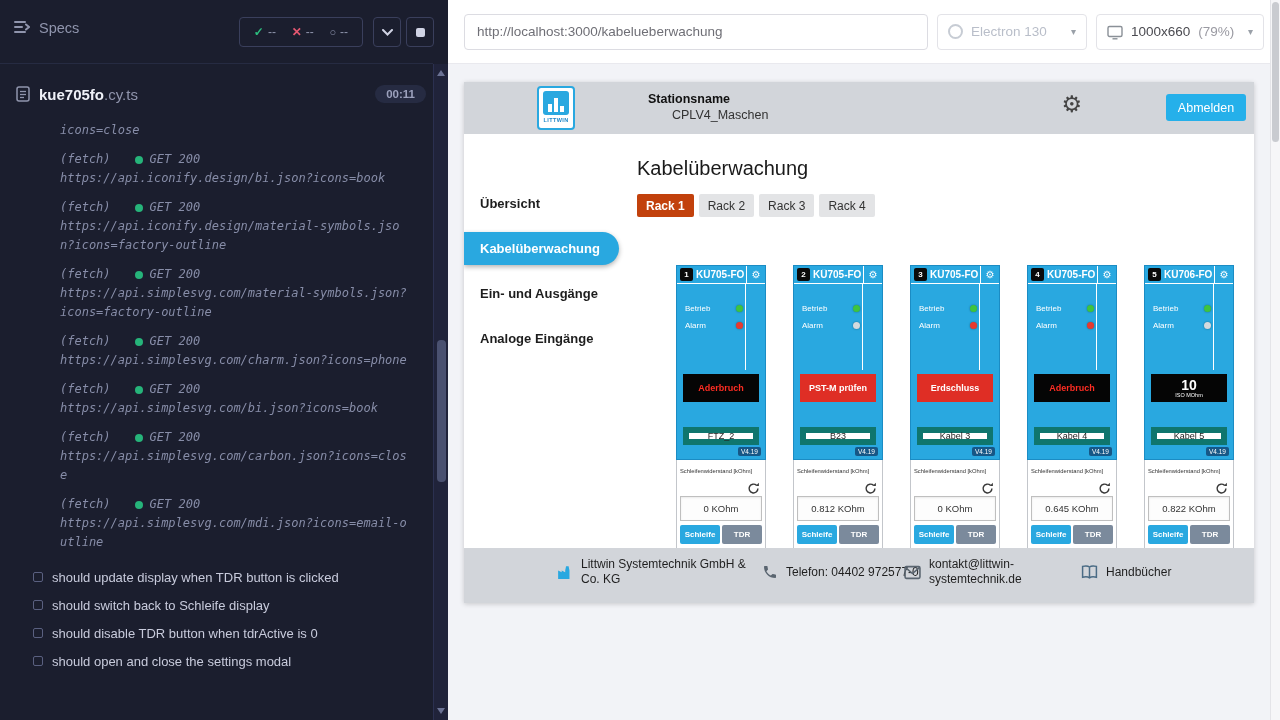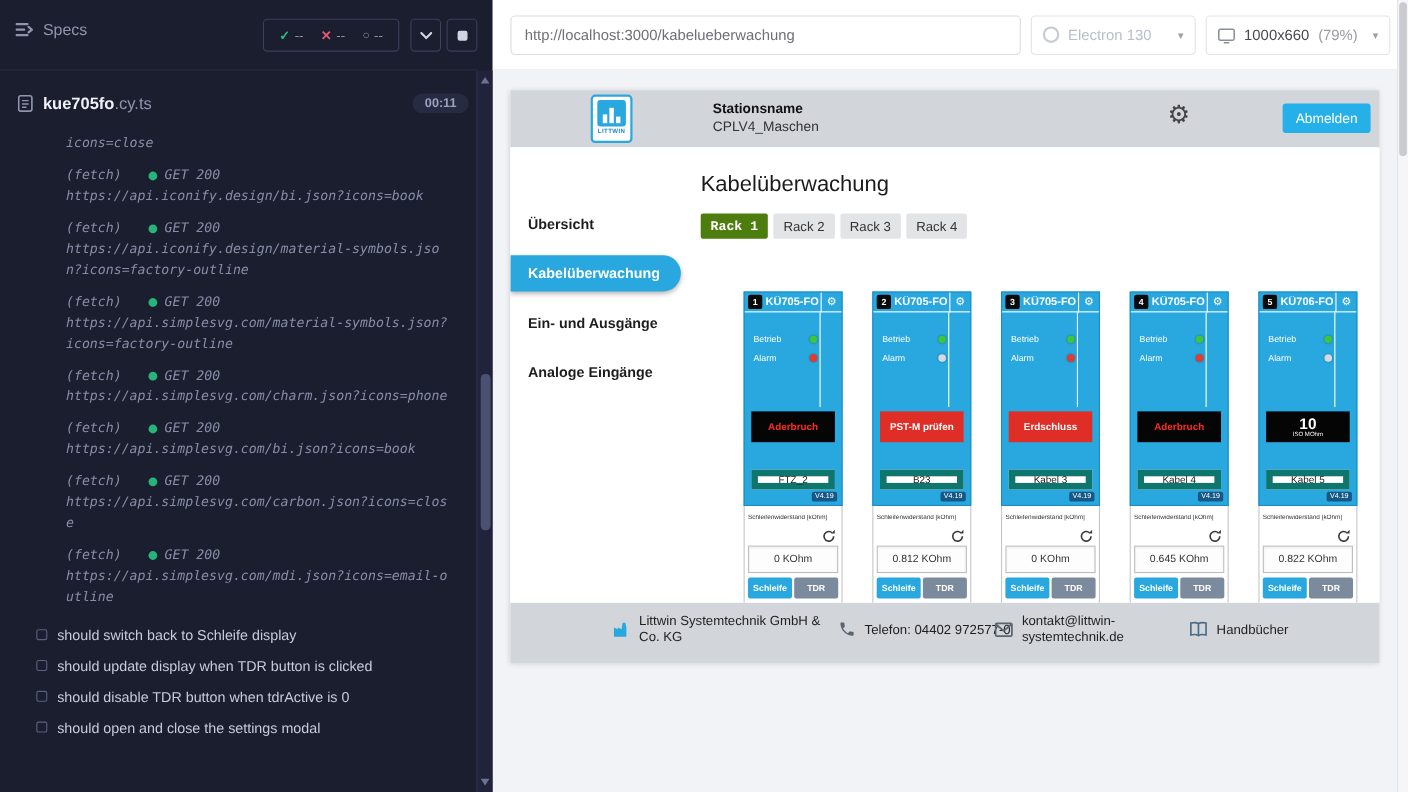--- a/index.html
+++ b/index.html
@@ -85,41 +85,41 @@
   .logo { position:absolute; left:73px; top:4px; width:38px; height:44px; background:#fff;
     border:2px solid #29a8e0; border-radius:4px; text-align:center; padding-top:3px; }
   .logo-tile { width:26px; height:24px; margin:0 auto; background:#29a8e0; border-radius:3px;
     display:flex; align-items:flex-end; justify-content:center; gap:2px; padding:3px 4px; }
   .logo-tile i { display:block; width:4px; background:#fff; }
   .logo-tile i:nth-child(1){height:8px;} .logo-tile i:nth-child(2){height:14px;}
   .logo-tile i:nth-child(3){height:6px;}
   .logo-text { font-size:5.5px; font-weight:bold; color:#1c86c8; letter-spacing:.4px; margin-top:2px; }
   .station { position:absolute; left:184px; top:9px; }
   .station-label { font-size:12.5px; font-weight:bold; color:#111; line-height:16px; }
-  .station-value { font-size:12.5px; color:#333; line-height:16px; }
+  .station-value { font-size:12.5px; color:#333; line-height:16px;margin-left:24px; }
   .app-gear { position:absolute; right:172px; top:11px; font-size:23px; color:#454545;
     cursor:pointer; line-height:1; }
   .logout-btn { position:absolute; right:8px; top:12px; width:80px; height:27px;
     background:#25b0ea; color:#fff; border:none; border-radius:3px; font-size:12.5px;
     cursor:pointer; font-family:inherit; }
 
   .app-body { position:absolute; top:52px; left:0; right:0; bottom:55px; display:flex;
     overflow:hidden; background:#fff; }
   .app-nav { width:155px; flex:none; padding-top:47px; }
   .nav-item { height:45px; display:flex; align-items:center; padding-left:16px;
     font-size:13px; font-weight:bold; color:#1d1d1d; cursor:pointer; }
   .nav-item.active { height:33px; margin:6px 0; background:#29a8e0; color:#fff;
     border-radius:0 17px 17px 0; box-shadow:0 2px 5px rgba(0,0,0,.3); }
 
   .app-main { flex:1; position:relative; padding-left:18px; overflow:hidden; }
   .page-title { margin-top:23px; font-size:20px; font-weight:500; color:#1a1a1a; }
   .tabs { margin-top:14px; display:flex; gap:5px; }
   .tab { height:23px; padding:0 9px; display:flex; align-items:center; font-size:12px;
     background:#e3e4e6; color:#333; border-radius:2px; cursor:pointer; }
-  .tab.active { background:#4d7c0f; color:#fff; font-weight:bold;font-family:Liberation Mono, monospace; }
+  .tab.active { background:#c2410c; color:#fff; font-weight:bold; }
 
   .cards { margin:48px 0 0 39px; display:flex; gap:27px; }
   .card { width:90px; height:300px; position:relative; flex:none; }
   .card-blue { position:absolute; top:0; left:0; right:0; height:195px; background:#29a8e0;
     border:1px solid #1b8cc4; }
   .card-head { height:18px; border-bottom:1px solid #fff; display:flex; align-items:center; }
   .num { width:13px; height:13px; margin-left:3px; background:#0a0a0a; color:#fff;
     font-size:8px; font-weight:bold; display:flex; align-items:center; justify-content:center;
     border-radius:2px; flex:none; }
   .model { flex:1; font-size:10px; font-weight:bold; color:#fff; padding-left:3px;
@@ -283,25 +283,25 @@
             <span class="log-dot"></span>
             <span>GET 200</span>
           </div>
         <div class="log-url">https://api.simplesvg.com/mdi.json?icons=email-outline</div>
       </div>
     </div>
 
     <div class="test-list">
       <div class="test-row">
         <span class="test-box-icon"></span>
-        <span class="test-title">should switch back to Schleife display</span>
+        <span class="test-title">should update display when TDR button is clicked</span>
       </div>
       <div class="test-row">
         <span class="test-box-icon"></span>
-        <span class="test-title">should update display when TDR button is clicked</span>
+        <span class="test-title">should switch back to Schleife display</span>
       </div>
       <div class="test-row">
         <span class="test-box-icon"></span>
         <span class="test-title">should disable TDR button when tdrActive is 0</span>
       </div>
       <div class="test-row">
         <span class="test-box-icon"></span>
         <span class="test-title">should open and close the settings modal</span>
       </div>
     </div>

